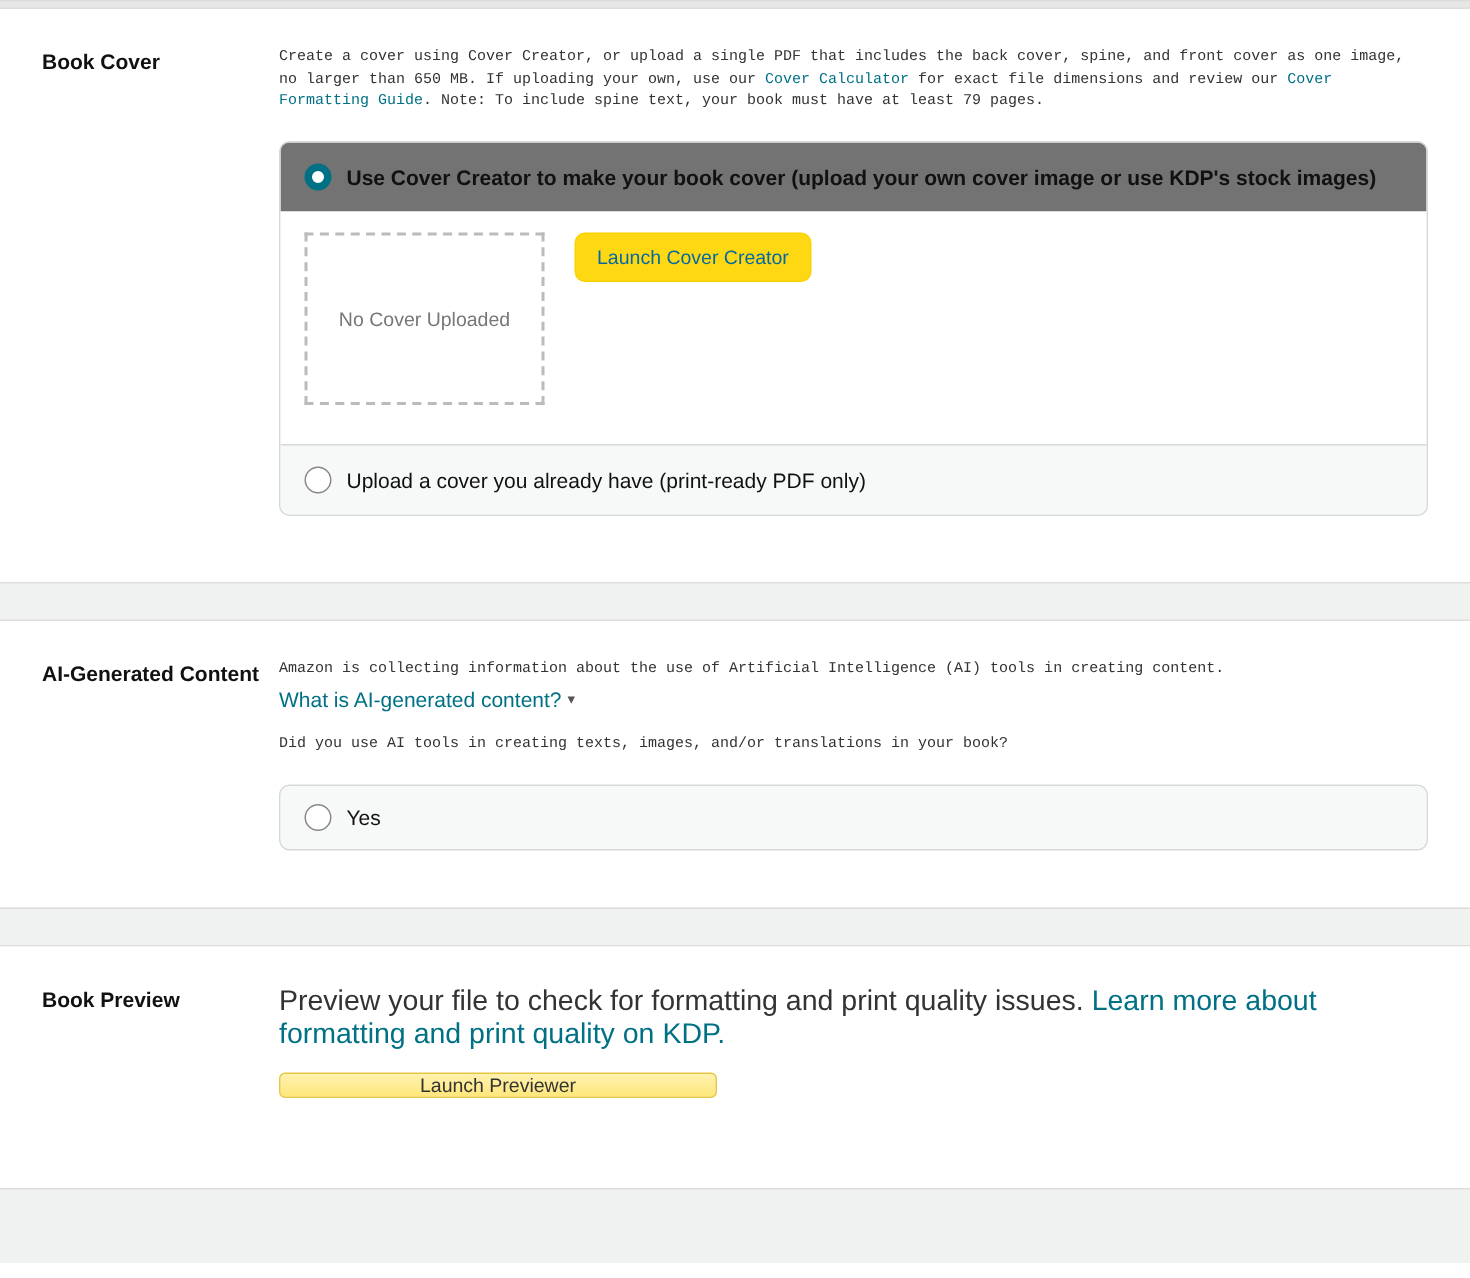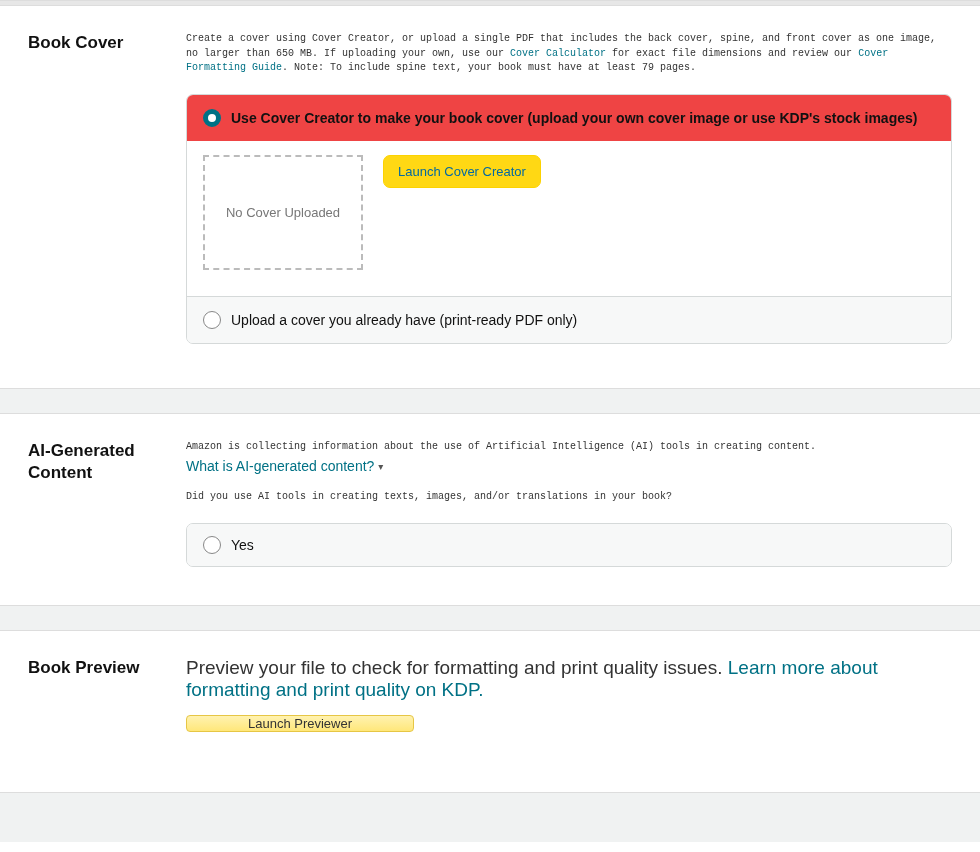--- a/index.html
+++ b/index.html
@@ -12,21 +12,21 @@
     }
     .bar-top { height: 6px; background: #e7e7e7; border-top: 1px solid #ddd; border-bottom: 1px solid #ddd; }
     .section {
       display: flex;
       padding: 26px 28px 38px 28px;
       background: #fff;
     }
     .section-label {
       width: 158px;
       flex-shrink: 0;
-      font-size: 17px;
+      font-size: 14px;
       font-weight: 700;
       color: #111;
       line-height: 1.3;
     }
     .section-content { flex: 1; }
     .desc {
       font-size: 10px;
       color: #333;
       line-height: 1.45;
       margin-bottom: 18px;
@@ -39,21 +39,21 @@
       border-radius: 7px;
       overflow: hidden;
       margin-bottom: 6px;
     }
     .option-row {
       display: flex;
       align-items: center;
       gap: 10px;
       padding: 14px 16px;
       font-size: 14px;
-      background: #ef4444;
+      background: #737373;
     }
     .option-row.gray { background: #f7f8f8; border-top: 1px solid #d5d9d9; }
     .option-row.bold { font-weight: 700; }
     .radio {
       width: 18px; height: 18px;
       border-radius: 50%;
       border: 1px solid #888;
       background: #fff;
       flex-shrink: 0;
       position: relative;
@@ -123,21 +123,21 @@
 
     .preview-desc { font-size: 19px; color: #333; margin-bottom: 14px; }
 
     .btn-yellow-wide {
       background: #ffe77a;
       background: linear-gradient(#fff2b0, #ffe77a);
       border: 1px solid #e6c645;
       border-radius: 4px;
       padding: 0 10px;
       font-size: 13px;
-      width: 228px;
+      width: 292px;
       text-align: center;
       cursor: pointer;
       color: #333;
     }
 
     .footer-bar {
       background: #f0f2f2;
       border-top: 1px solid #ddd;
       padding: 12px 18px 0 0;
       display: flex;

